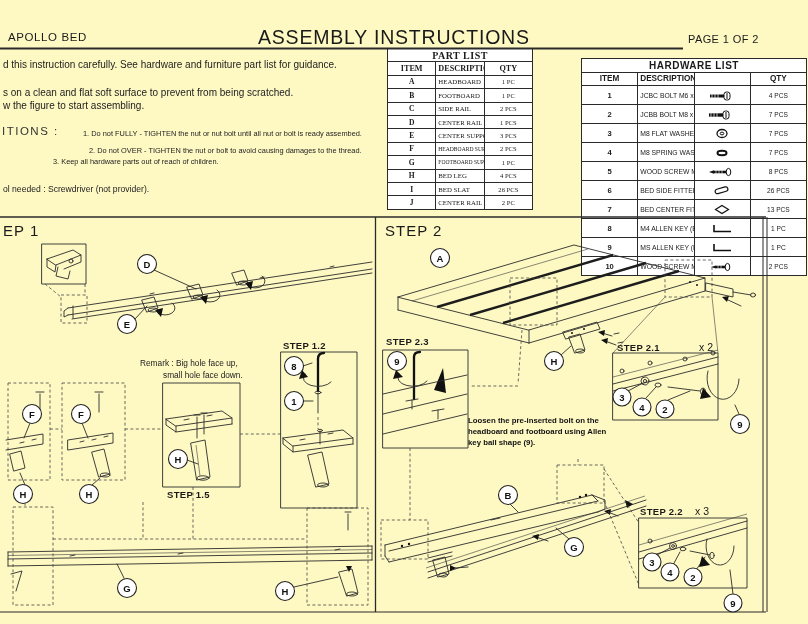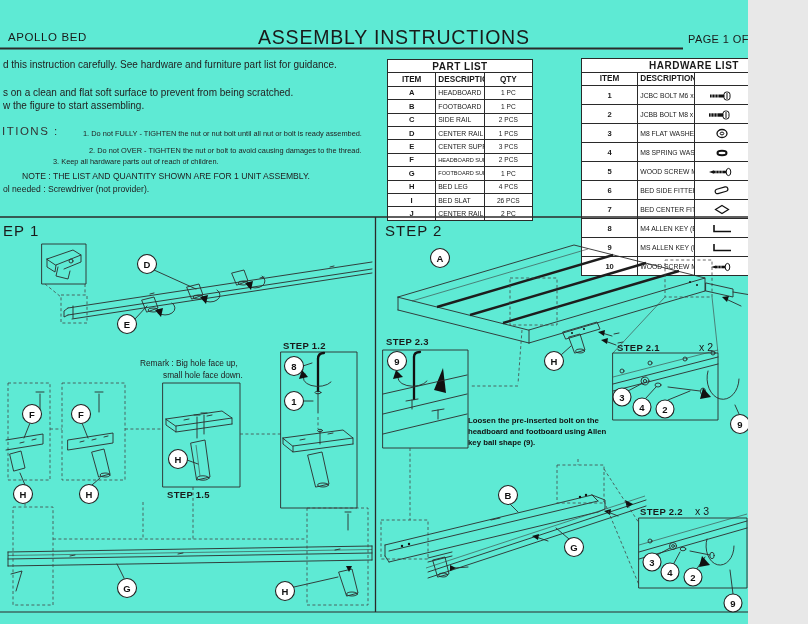--- a/index.html
+++ b/index.html
@@ -1,16 +1,16 @@
 <!DOCTYPE html>
 <html><head>
 <meta charset="utf-8">
 <style>
   html,body{margin:0;padding:0;background:#e8e8e8;}
-  .page{position:relative;width:748px;height:624px;background:#5eead4;overflow:hidden;
+  .page{position:relative;width:808px;height:624px;background:#fef9c3;overflow:hidden;
         font-family:"Liberation Sans",sans-serif;color:#1a1a1a;}
   .abs{position:absolute;white-space:nowrap;}
   .doc-title{font-size:19.5px;font-weight:500;letter-spacing:.8px;text-align:left;width:280px;}
   .product{font-size:11.5px;letter-spacing:.6px;}
   .pageno{font-size:11px;letter-spacing:.4px;}
   .intro{font-size:10px;color:#222;}
   .cautions-label{font-size:11.5px;letter-spacing:1.5px;color:#333;}
   .caution{font-size:7.4px;color:#222;}
   .note{font-size:8.6px;color:#222;}
   .step-title{font-size:15px;font-weight:500;letter-spacing:1px;}
@@ -52,24 +52,23 @@
   <div class="abs doc-title" style="left:258px;top:26px;">ASSEMBLY INSTRUCTIONS</div>
   <div class="abs pageno" style="left:688px;top:33px;">PAGE 1 OF 2</div>
 
   <div class="abs intro" style="left:3px;top:59px;">d this instruction carefully. See hardware and furniture part list for guidance.</div>
   <div class="abs intro" style="left:3px;top:87px;">s on a clean and flat soft surface to prevent from being scratched.</div>
   <div class="abs intro" style="left:3px;top:100px;">w the figure to start assembling.</div>
   <div class="abs cautions-label" style="left:2px;top:125px;">ITIONS :</div>
   <div class="abs caution" style="left:47px;top:129px;padding-left:36px;">1. Do not FULLY - TIGHTEN the nut or nut bolt until all nut or bolt is ready assembed.</div>
   <div class="abs caution" style="left:53px;top:146px;margin-left:36px;">2. Do not OVER - TIGHTEN the nut or bolt to avoid causing damages to the thread.</div>
   <div class="abs caution" style="left:53px;top:157px;">3. Keep all hardware parts out of reach of children.</div>
-  <div class="abs note" style="left:22px;top:171px;">NOTE : THE LIST AND QUANTITY SHOWN ARE FOR 1 UNIT ASSEMBLY.</div>
   <div class="abs note" style="left:3px;top:184px;">ol needed : Screwdriver (not provider).</div>
 
-  <table class="pl" style="left:387px;top:59px;width:146px;">
+  <table class="pl" style="left:387px;top:48px;width:146px;font-family:Liberation Serif, serif;">
     <tbody>
         <tr>
           <td colspan="3" class="t-title">PART LIST</td>
         </tr>
     <tr class="t-head">
       <td style="width:30px;">ITEM</td>
       <td style="width:85px;">DESCRIPTION</td>
       <td style="width:29px;">QTY</td>
     </tr>
     <tr>

